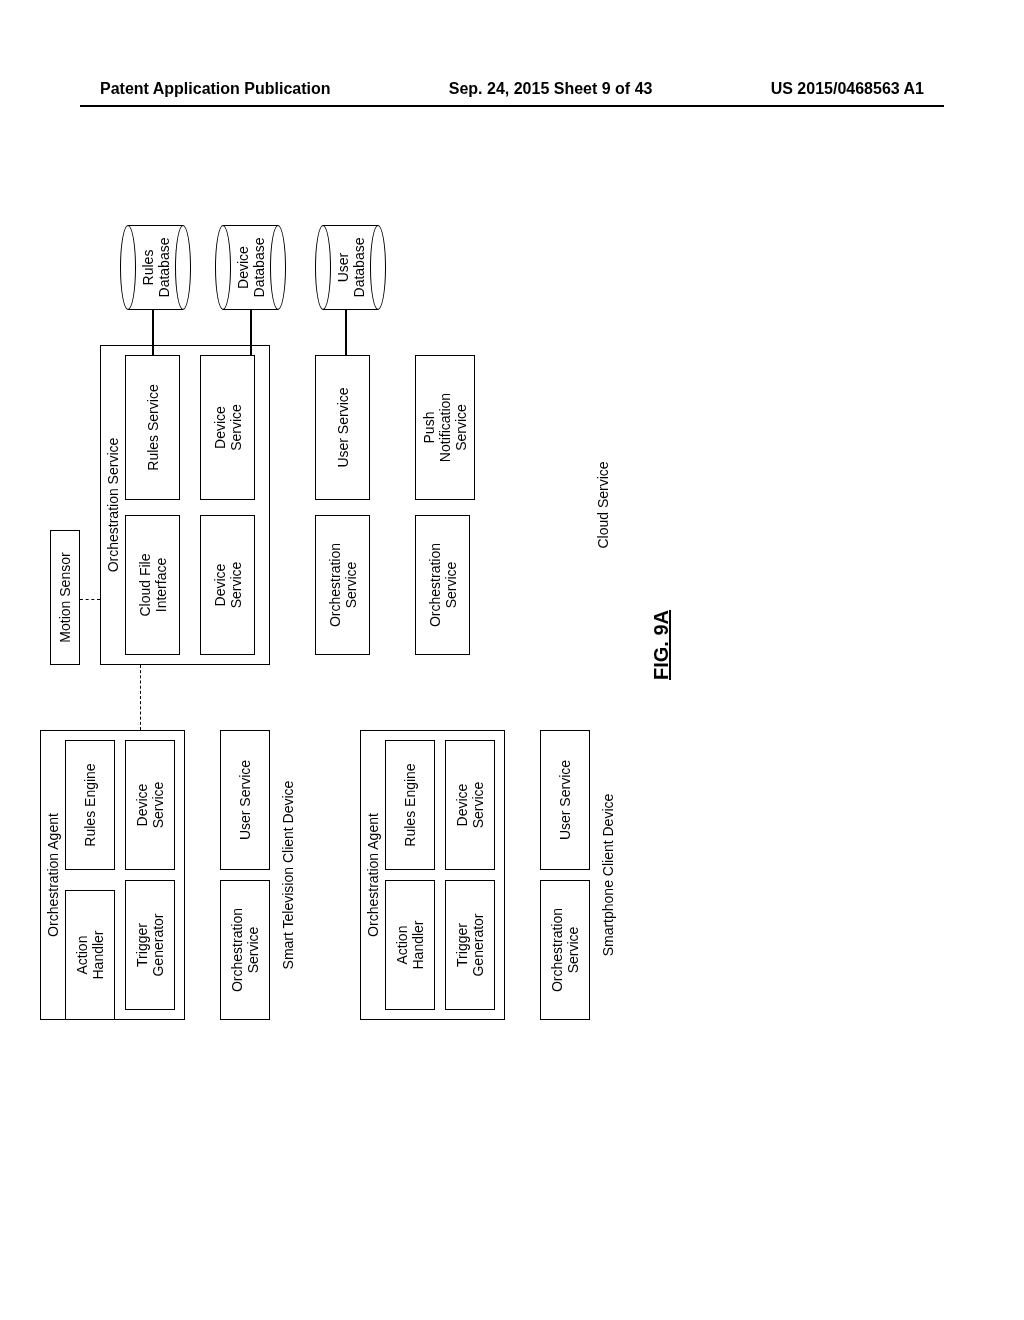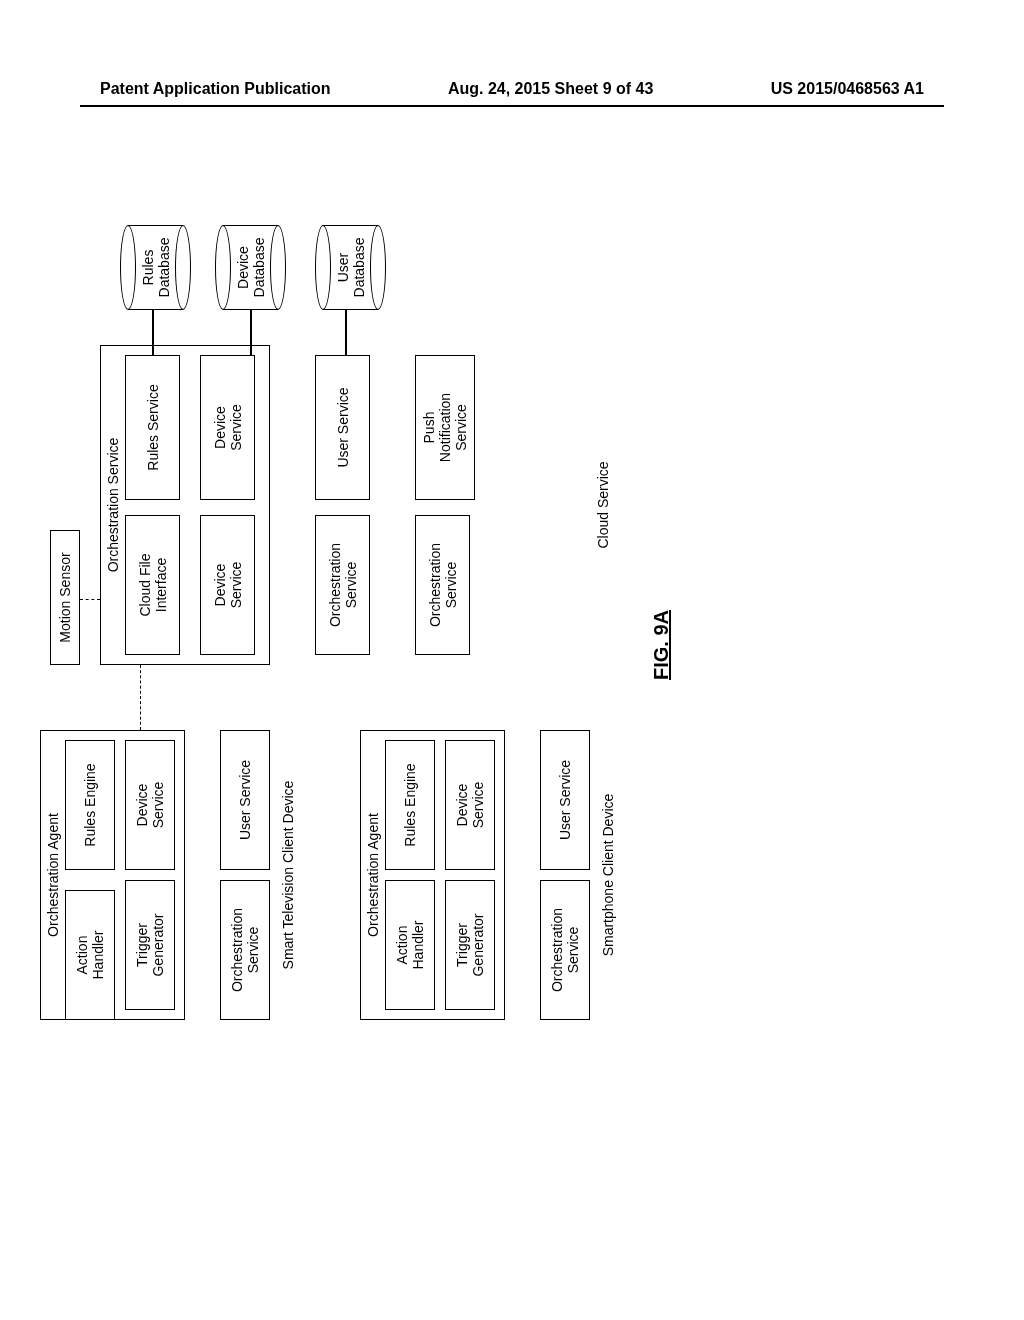--- a/index.html
+++ b/index.html
@@ -16,21 +16,21 @@
     .dashed-line { position: absolute; border-top: 1.5px dashed black; }
     .dashed-line-v { position: absolute; border-left: 1.5px dashed black; }
     .solid-line { position: absolute; background: black; }
     .fig-label { position: absolute; font-weight: bold; font-size: 20px; text-decoration: underline; }
   </style>
 </head>
 <body>
 
 <div class="header">
   <span>Patent Application Publication</span>
-  <span>Aug. 24, 2015  Sheet 9 of 43</span>
+  <span>Sep. 24, 2015  Sheet 9 of 43</span>
   <span>US 2015/0468563 A1</span>
 </div>
 <div class="header-divider"></div>
 
 <div class="diagram">
 
   <div class="box" style="left:0; top:0; width:290px; height:235px; border:none;"></div>
   <div class="label" style="left:0; top:240px; width:290px;">Smart Television Client Device</div>
   <div class="box" style="left:0; top:0; width:290px; height:145px;"></div>
   <div class="label" style="left:0; top:5px; width:290px;">Orchestration Agent</div>

